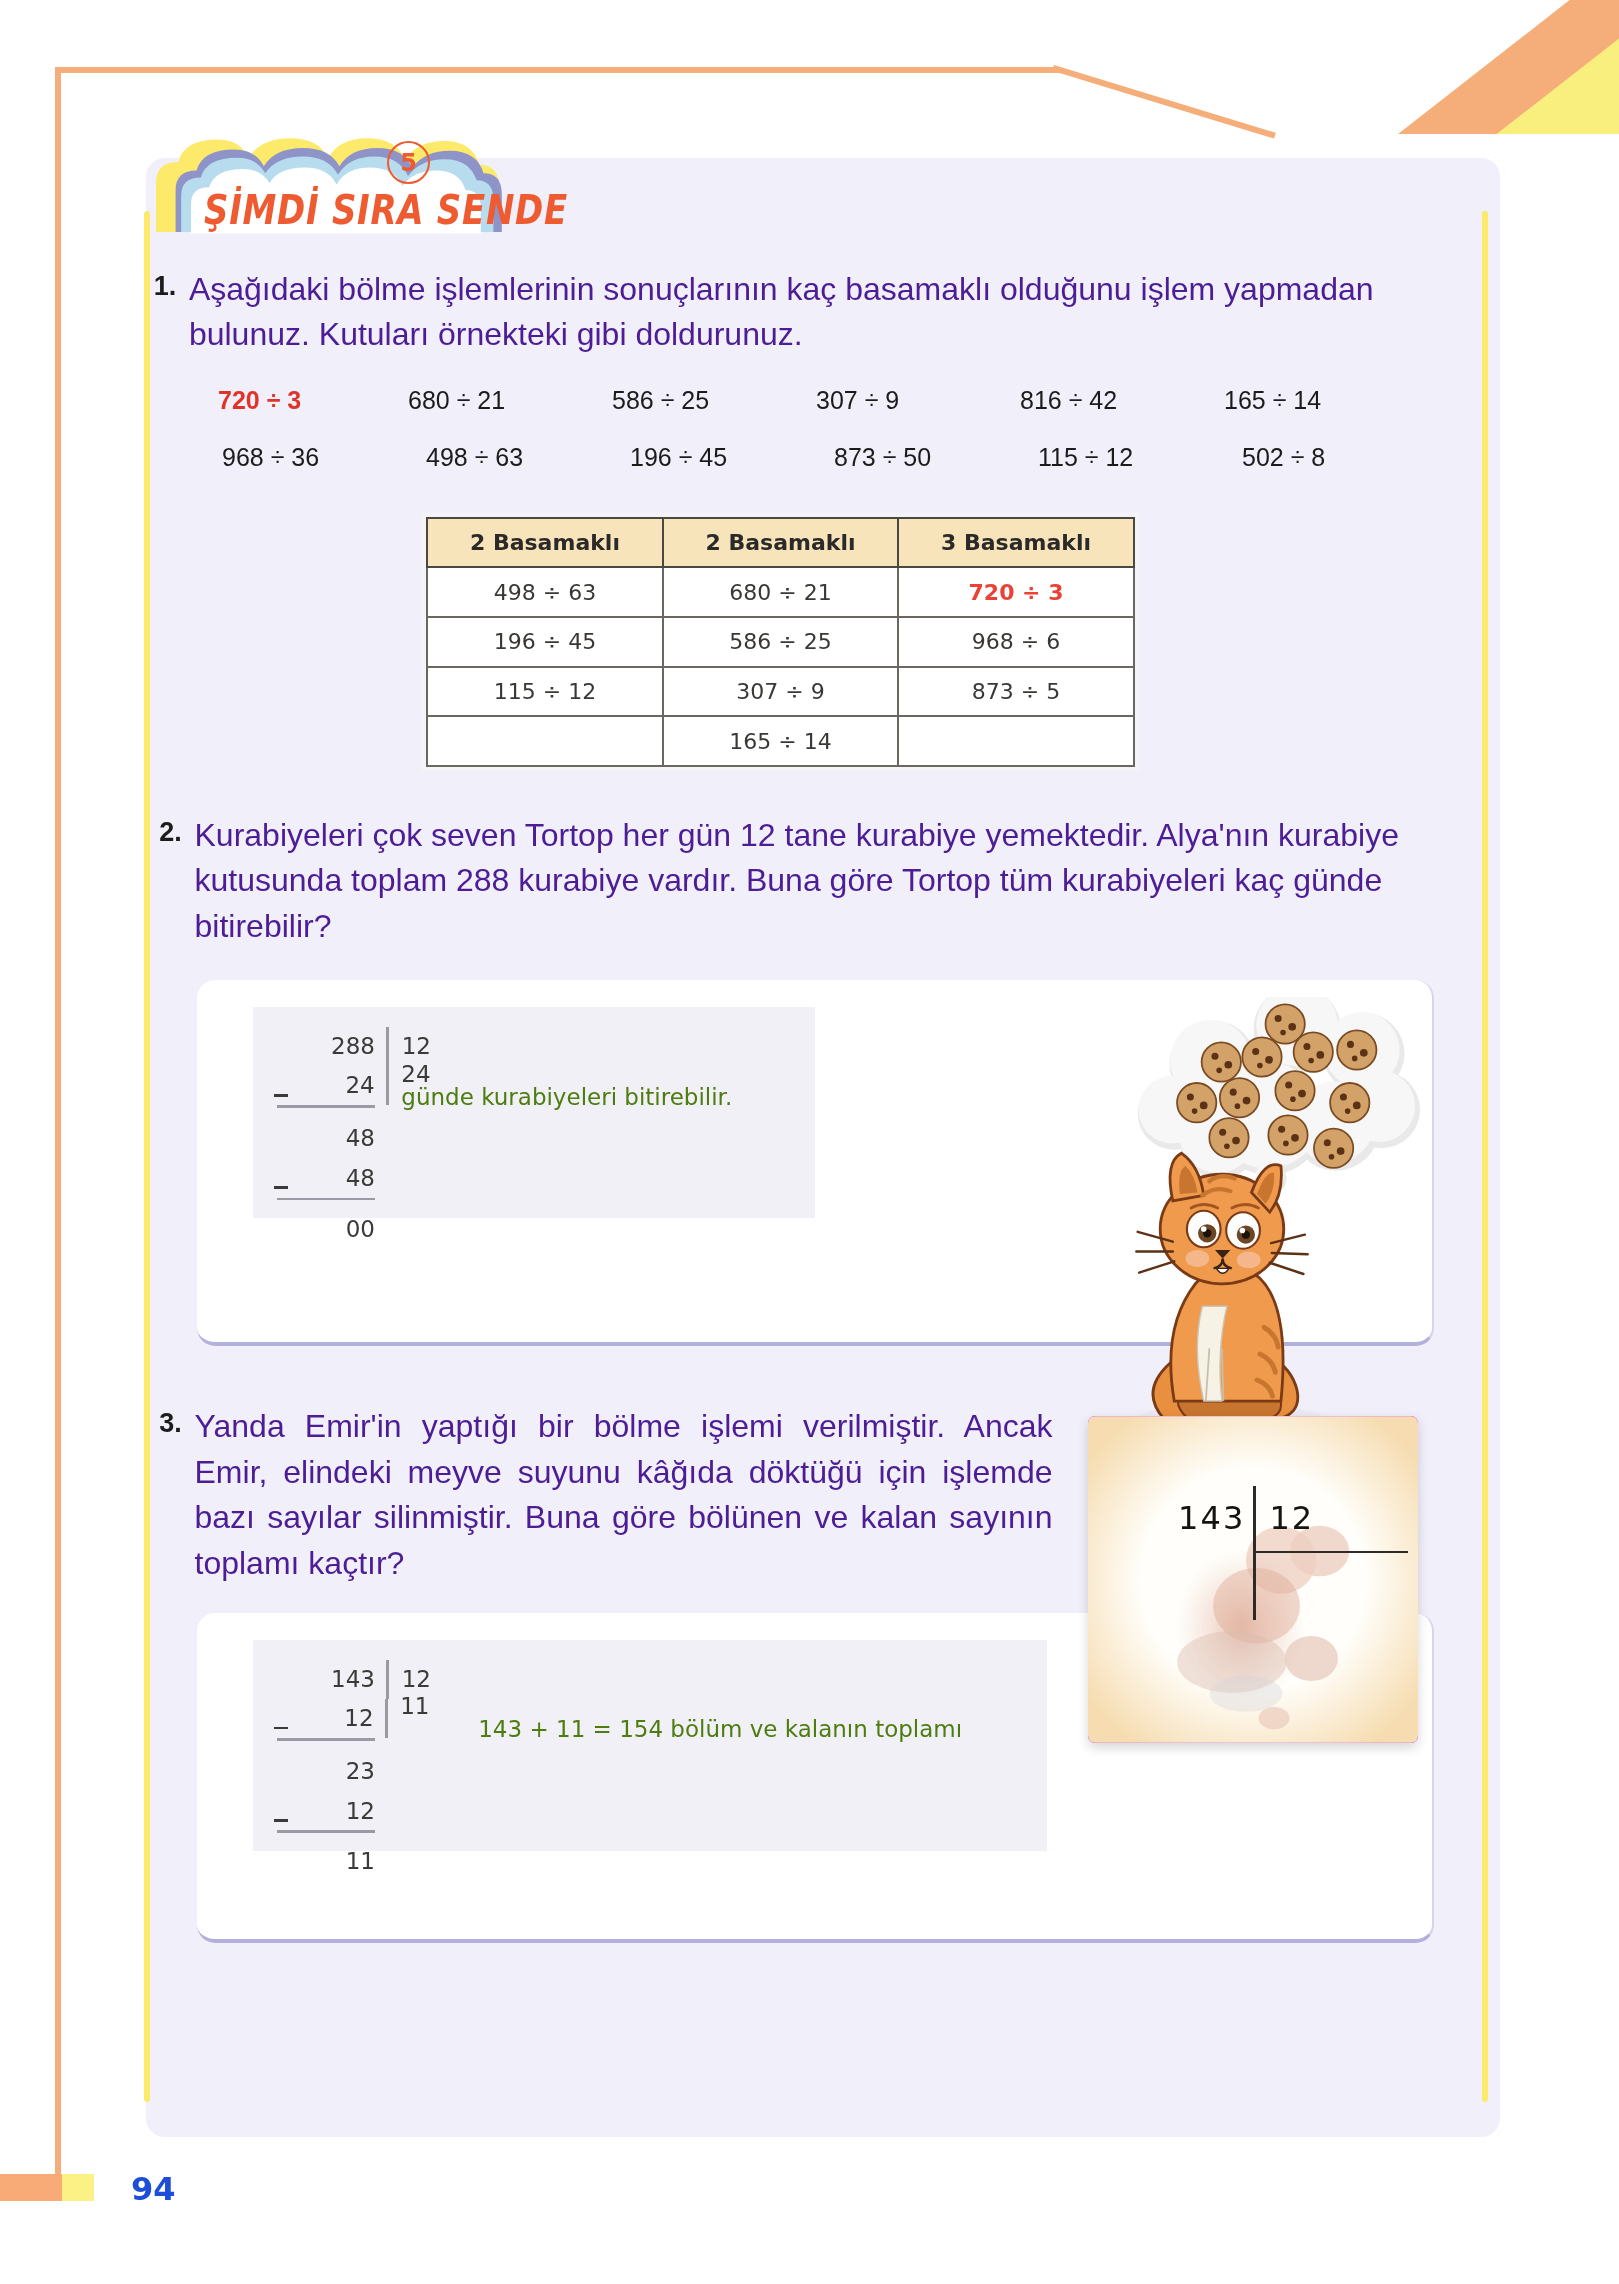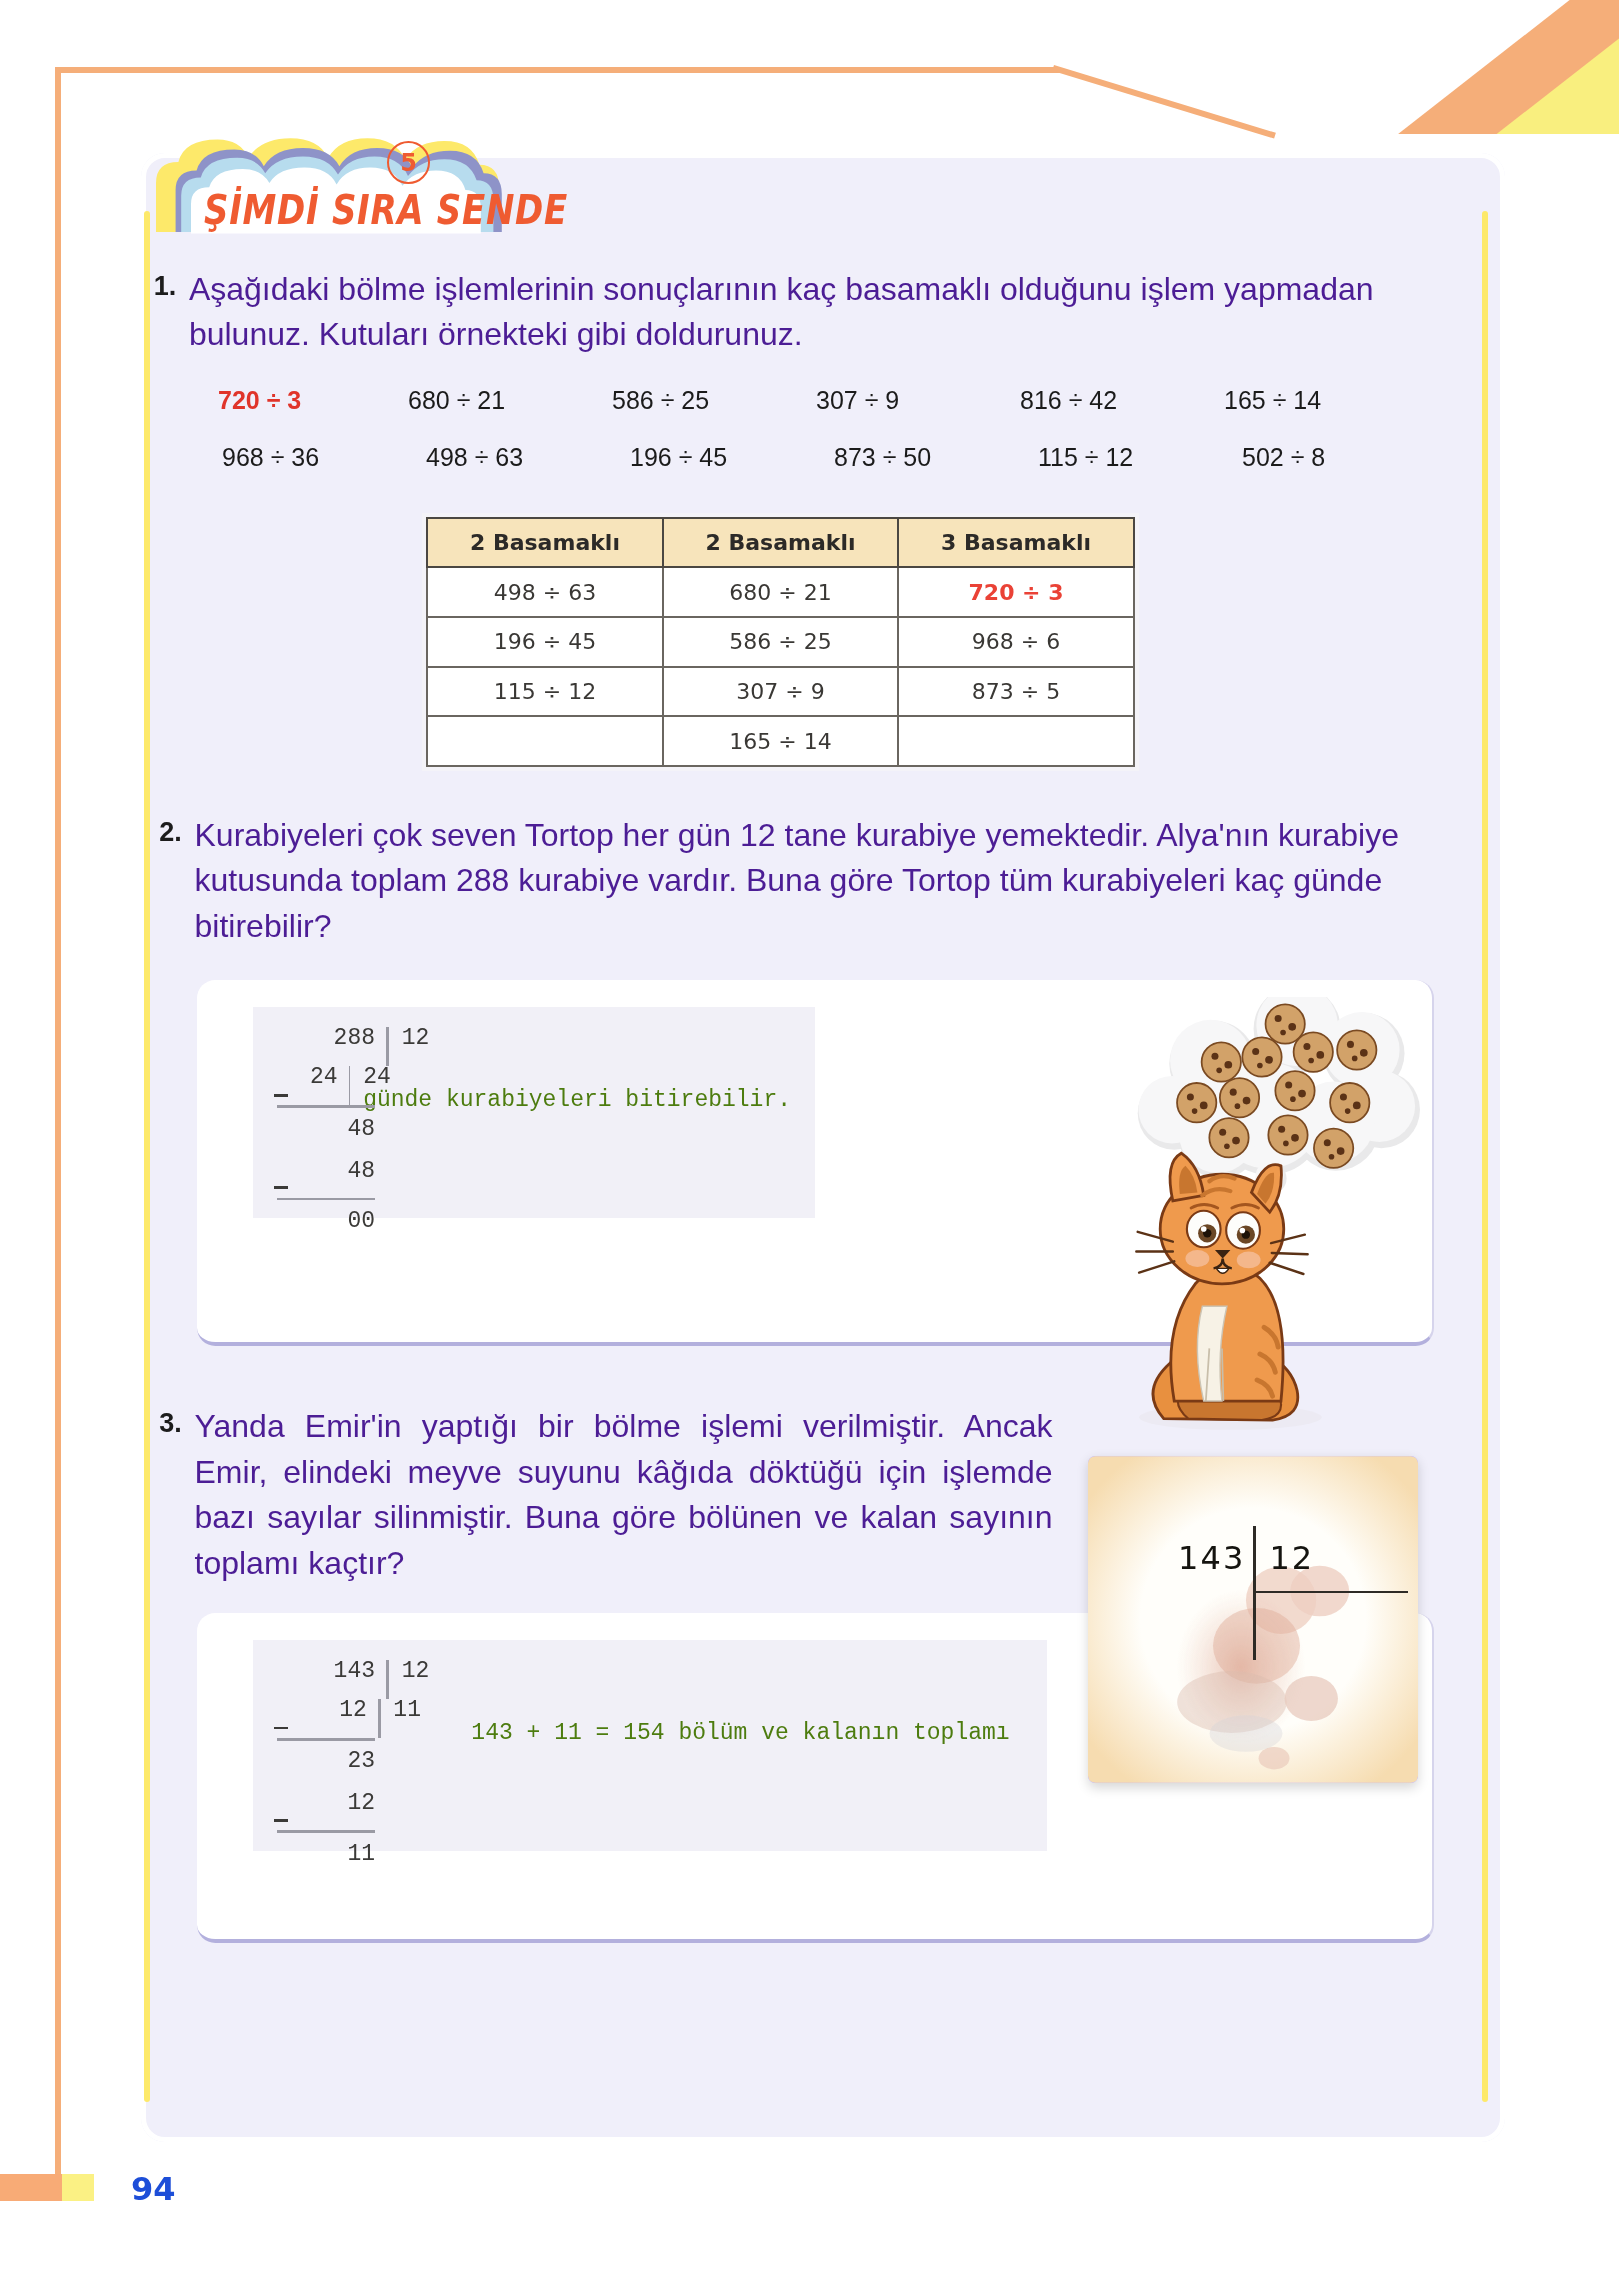--- a/index.html
+++ b/index.html
@@ -95,38 +95,38 @@
   }
   .card2{margin:31px 0 0 56px;width:1237px;height:366px;}
 
   .work{
     position:absolute;background:#f1f0f7;padding:19.7px 24px;box-sizing:border-box;
     font-family:"DejaVu Sans",sans-serif;
   }
   .work2{left:56px;top:27px;width:562px;height:211px;}
 
   .longdiv{position:relative;font-size:23px;color:#3b3a38;line-height:1.0;}
-  .ld-row{display:flex;align-items:flex-start;height:39px;font-family:Liberation Mono, monospace;}
+  .ld-row{display:flex;align-items:center;height:39px;}
   .ld-left{width:98px;text-align:right;padding-right:11.2px;position:relative;}
   .ld-bar{width:2.8px;background:#9a9aa4;align-self:stretch;}
   .ld-right{padding-left:12.7px;position:relative;}
   .ld-hr{height:2.8px;background:#9a9aa4;}
   .minus{position:absolute;left:-2.8px;top:12.7px;width:14px;height:2.8px;background:#3b3a38;}
   .note{font-size:23px;color:#4d7c0f;white-space:nowrap;}
 
   
   .cat-wrap{position:absolute;left:1097px;top:997px;width:330px;height:436px;}
 
   
   .q3{margin:58px 0 0 18.3px;width:914px;}
   .q3 .q-text{width:858px;text-align:justify;}
 
   .stain-photo{
-    position:absolute;left:1088px;top:1456px;width:330px;height:327px;
-    background:#c4b5fd;border-radius:7px;overflow:hidden;
+    position:absolute;left:1088px;top:1416px;width:330px;height:327px;
+    background:#d946ef;border-radius:7px;overflow:hidden;
     box-shadow:0 4.2px 11.2px rgba(0,0,0,.16);
   }
   .stain-photo svg{position:absolute;left:0;top:0;}
   .stain-text{
     position:absolute;left:90px;top:83px;font-size:32px;color:#15140f;
     font-family:"DejaVu Sans",sans-serif;letter-spacing:2.1px;
   }
   .stain-text .divisor{margin-left:24px;}
   .stain-vline{position:absolute;left:165px;top:70px;width:2.8px;height:134px;background:#2e2b26;}
   .stain-hline{position:absolute;left:165px;top:135px;width:155px;height:2.1px;background:#2e2b26;}

